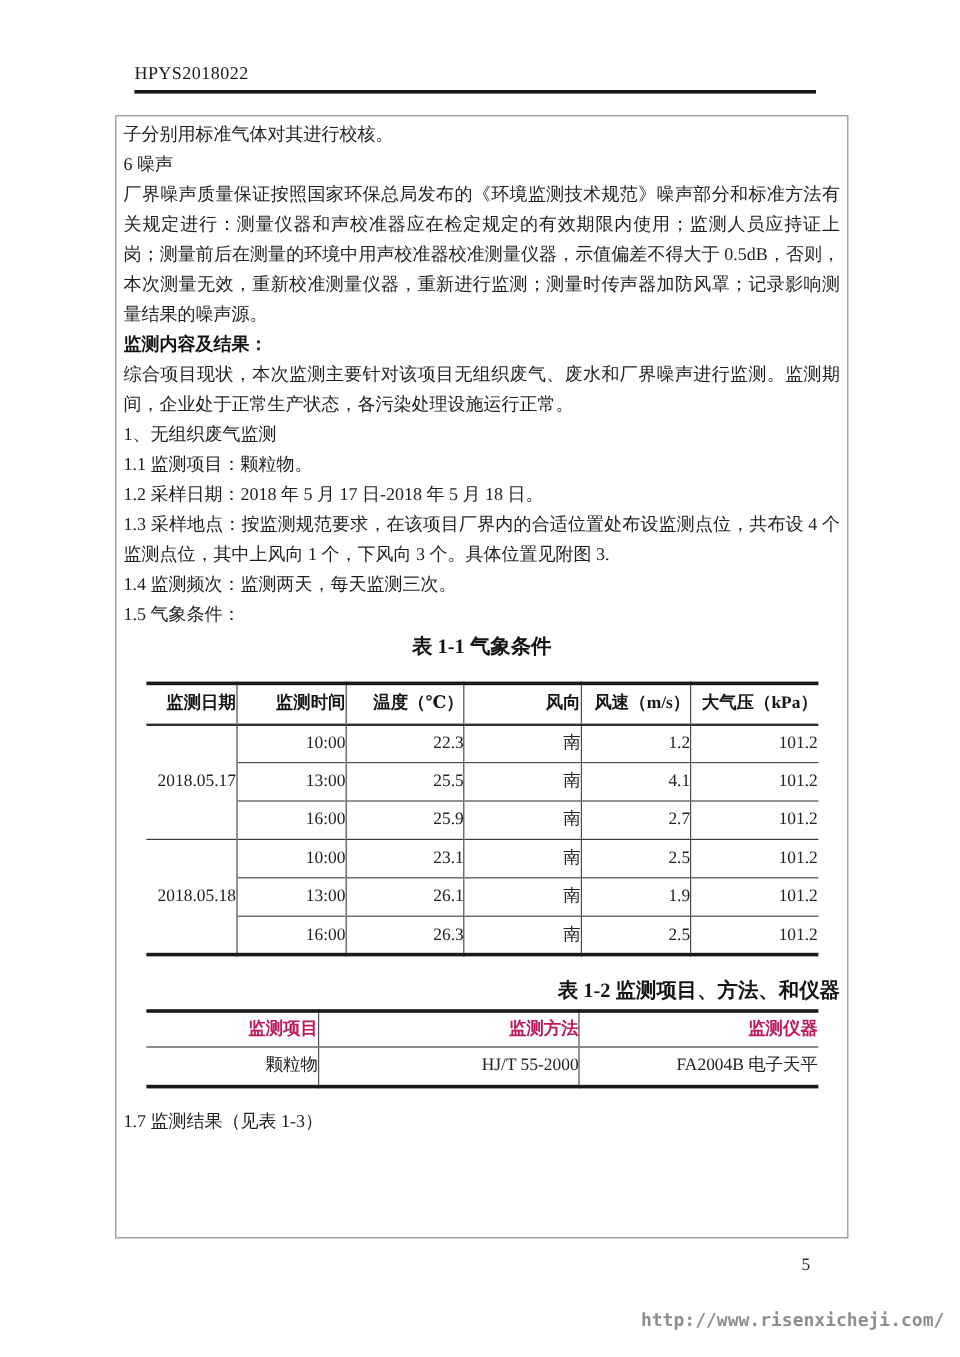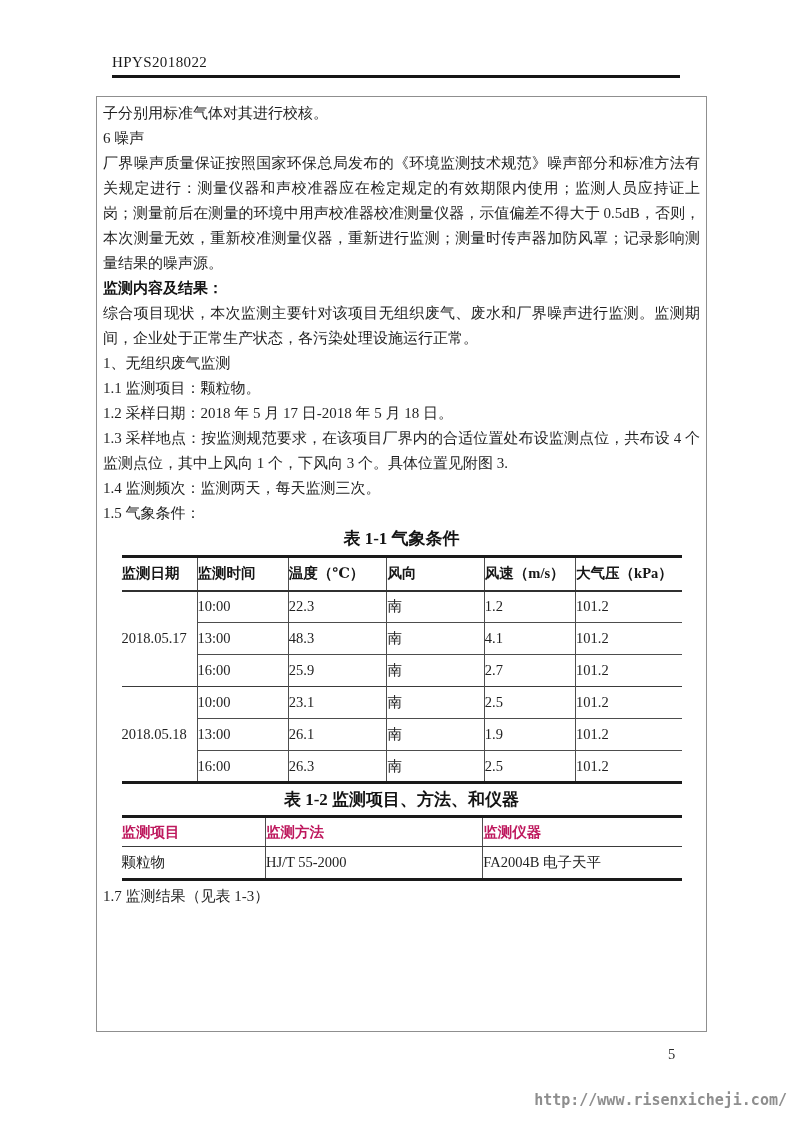--- a/index.html
+++ b/index.html
@@ -31,26 +31,26 @@
   }
   .content-box p { margin: 0; }
   .para { text-align: justify; text-justify: inter-ideograph; }
   .bold { font-weight: bold; color: #141414; }
 
   
   .tbl-title {
     text-align: center; font-weight: bold; color: #141414;
     font-size: 17px; line-height: 26px; margin: 0 0 1px 0;
   }
-  .tbl-title-2 { margin-top: 1px; }
+  .tbl-title-2 { margin-top: 1px; text-align: right; }
 
   
   table {
     border-collapse: collapse; table-layout: fixed;
-    margin: 3px auto; text-align: left;
+    margin: 16px auto; text-align: right;
     font-size: 14.5px; color: #222;
     border-top: 3px solid #1a1a1a; border-bottom: 3px solid #1a1a1a;
   }
   .t-weather { width: 560px; }
   .t-weather th { height: 34px; font-weight: bold; color: #161616;
                   border-bottom: 2px solid #303030; }
   .t-weather td { height: 32px; }
   .t-weather td, .t-weather th { border-left: 1px solid #4d4d4d; }
   .t-weather .no-l { border-left: none; }
   .t-weather td { border-top: 1px solid #4d4d4d; }
@@ -127,21 +127,21 @@
       <tr>
         <td class="no-l date-cell" rowspan="3">2018.05.17</td>
         <td>10:00</td>
         <td>22.3</td>
         <td>南</td>
         <td>1.2</td>
         <td>101.2</td>
       </tr>
       <tr>
         <td>13:00</td>
-        <td>48.3</td>
+        <td>25.5</td>
         <td>南</td>
         <td>4.1</td>
         <td>101.2</td>
       </tr>
       <tr>
         <td>16:00</td>
         <td>25.9</td>
         <td>南</td>
         <td>2.7</td>
         <td>101.2</td>

